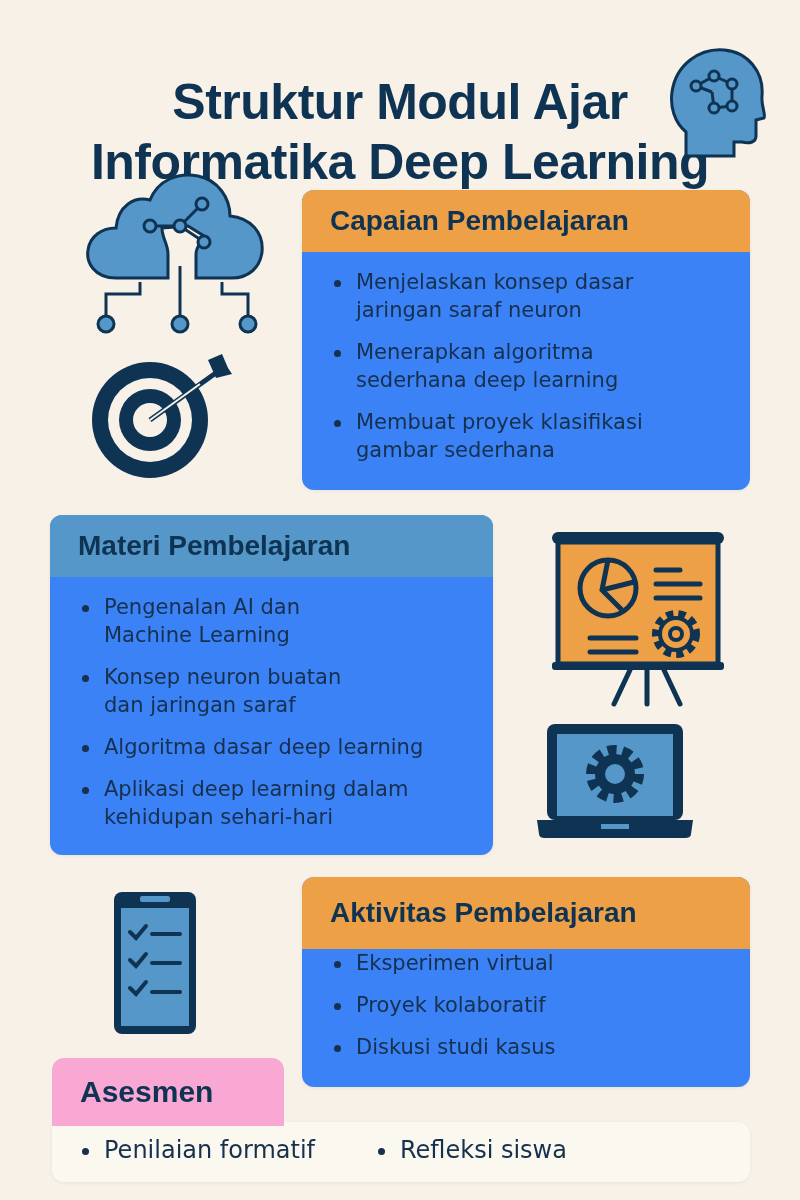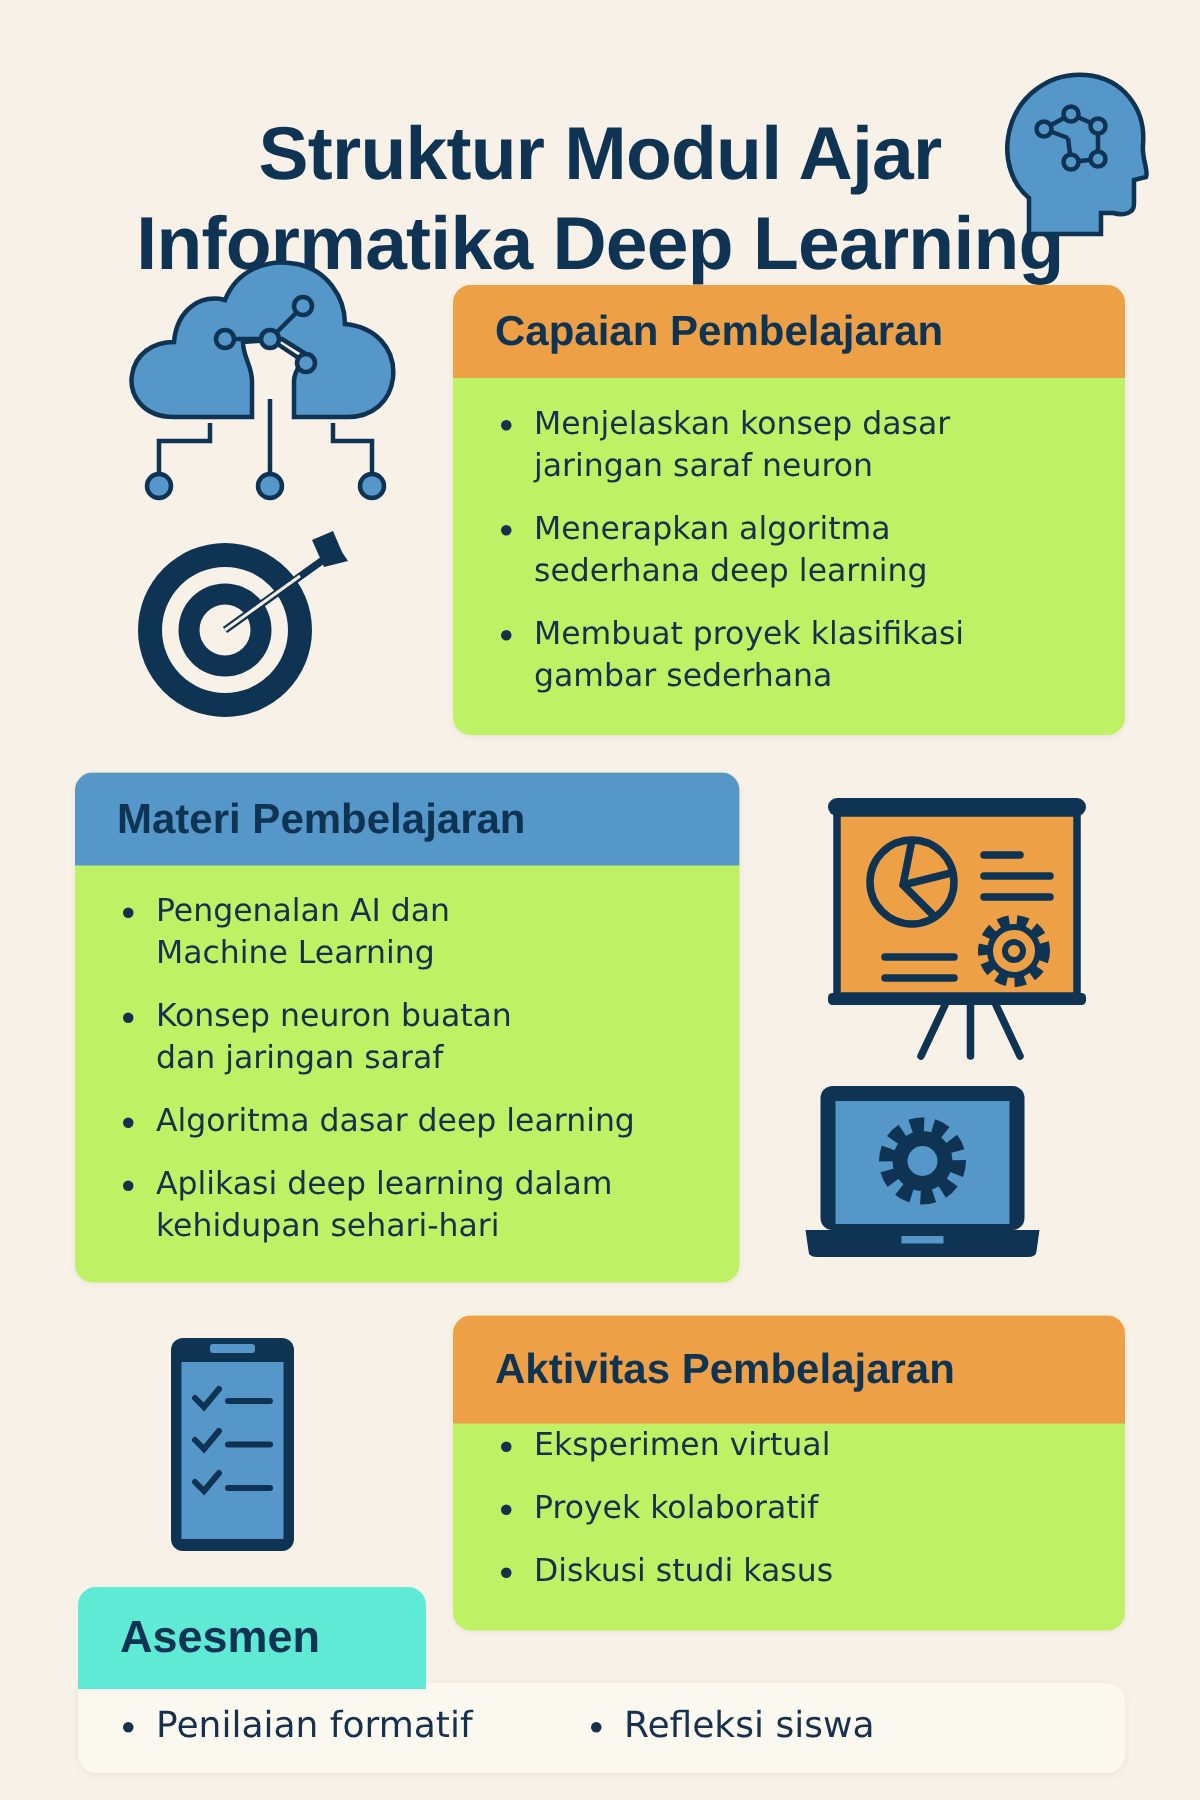--- a/index.html
+++ b/index.html
@@ -12,21 +12,21 @@
   .title {
     position:absolute; left:0; width:800px; top:40px;
     text-align:center; font-family:"Liberation Sans", sans-serif;
     font-weight:bold; font-size:50px; line-height:60px; color:#0f3352;
     letter-spacing:-0.5px;
     margin-top:32px;
   }
   .title div { display:block; }
   .abs { position:absolute; }
   .card {
-    position:absolute; background:#bef264; border-radius:12px;
+    position:absolute; background:#3b82f6; border-radius:12px;
     box-shadow:0 1px 4px rgba(0,0,0,0.06); overflow:hidden;
   }
   .card-head {
     height:62px; display:flex; align-items:center; padding-left:28px;
     font-family:"Liberation Sans", sans-serif; font-weight:bold;
     font-size:28px; color:#0f3352;
   }
   .orange { background:#eea046; }
   .blue { background:#5597c8; }
   ul.items { list-style:none; margin:0; padding:16px 20px 10px 30px; }
@@ -34,21 +34,21 @@
     position:relative; padding-left:24px; font-size:21px; line-height:28px;
     color:#16304d; margin-bottom:14px; font-family:"DejaVu Sans", sans-serif;
   }
   ul.items li::before {
     content:""; position:absolute; left:2px; top:12px; width:7px; height:7px;
     border-radius:50%; background:#16304d;
   }
   .line { display:block; }
   .asesmen-head {
     position:absolute; left:52px; top:1058px; width:232px; height:68px;
-    background:#5eead4; border-radius:12px 12px 0 0;
+    background:#f9a8d4; border-radius:12px 12px 0 0;
     font-family:"Liberation Sans", sans-serif; font-weight:bold; font-size:30px;
     color:#0f3352; display:flex; align-items:center; padding-left:28px; box-sizing:border-box;
   }
   .asesmen-body {
     position:absolute; left:52px; top:1122px; width:698px; height:60px;
     background:#fbf8ef; border-radius:0 12px 12px 12px; box-shadow:0 1px 4px rgba(0,0,0,0.06);
   }
   .asesmen-item {
     position:absolute; top:14px; font-size:24px; line-height:28px; padding-left:24px; color:#16304d;
   }
@@ -203,15 +203,15 @@
   <div class="card-head orange" style="height:72px;">Aktivitas Pembelajaran</div>
   <ul class="items" style="padding-top:0;">
     <li>Eksperimen virtual</li>
     <li>Proyek kolaboratif</li>
     <li>Diskusi studi kasus</li>
   </ul>
 </div>
 
 <div class="asesmen-body">
   <div class="asesmen-item" style="left:28px;">Penilaian formatif</div>
-  <div class="asesmen-item" style="left:340px;text-align:right;">Refleksi siswa</div>
+  <div class="asesmen-item" style="left:324px;text-align:right;">Refleksi siswa</div>
 </div>
 <div class="asesmen-head">Asesmen</div>
 
 </body></html>

